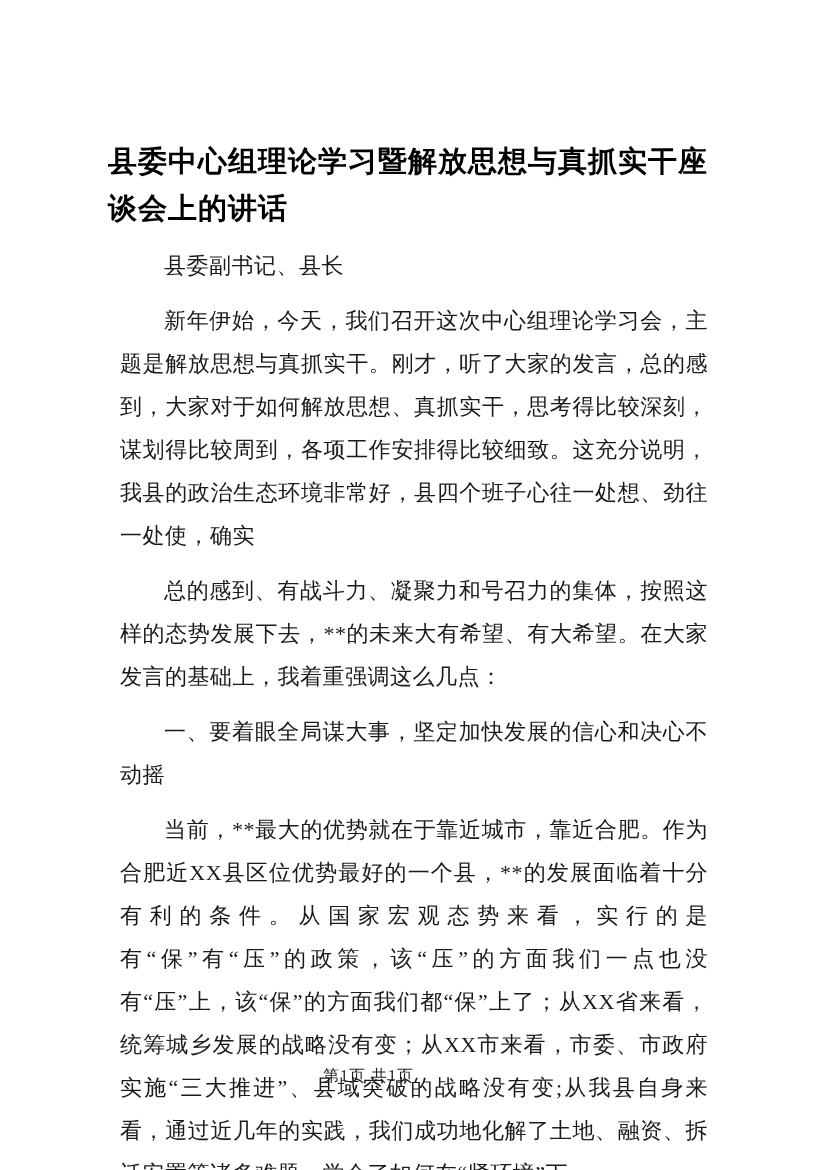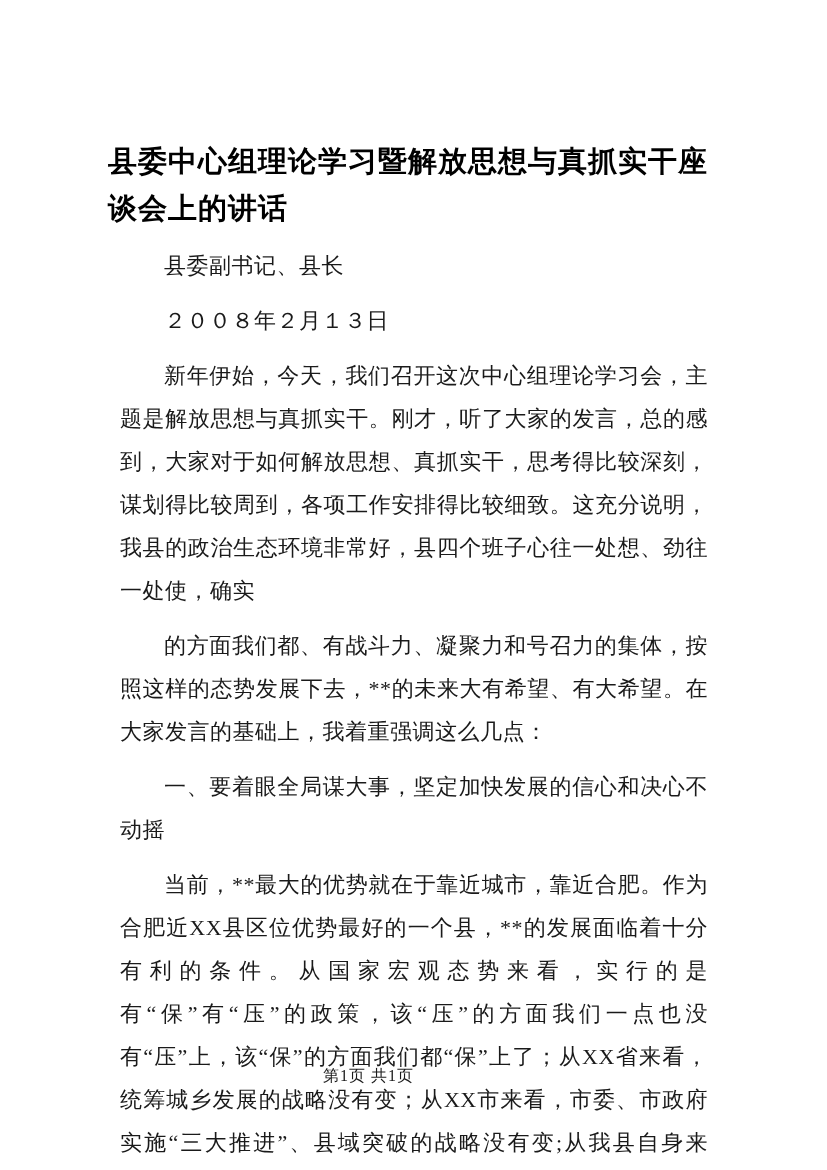--- a/index.html
+++ b/index.html
@@ -54,23 +54,22 @@
   }
 </style>
 </head>
 <body>
 
 <div class="page">
   <h1 class="title">县委中心组理论学习暨解放思想与真抓实干座谈会上的讲话</h1>
 
   <div class="doc-body" id="doc-body">
       <p class="para">县委副书记、县长</p>
-      <p class="para">２００８年２月１３日</p>
       <p class="para">新年伊始，今天，我们召开这次中心组理论学习会，主题是解放思想与真抓实干。刚才，听了大家的发言，总的感到，大家对于如何解放思想、真抓实干，思考得比较深刻，谋划得比较周到，各项工作安排得比较细致。这充分说明，我县的政治生态环境非常好，县四个班子心往一处想、劲往一处使，确实</p>
-      <p class="para">的方面我们都、有战斗力、凝聚力和号召力的集体，按照这样的态势发展下去，**的未来大有希望、有大希望。在大家发言的基础上，我着重强调这么几点：</p>
+      <p class="para">总的感到、有战斗力、凝聚力和号召力的集体，按照这样的态势发展下去，**的未来大有希望、有大希望。在大家发言的基础上，我着重强调这么几点：</p>
       <p class="para">一、要着眼全局谋大事，坚定加快发展的信心和决心不动摇</p>
       <p class="para">当前，**最大的优势就在于靠近城市，靠近合肥。作为合肥近XX县区位优势最好的一个县，**的发展面临着十分有利的条件。从国家宏观态势来看，实行的是有“保”有“压”的政策，该“压”的方面我们一点也没有“压”上，该“保”的方面我们都“保”上了；从XX省来看，统筹城乡发展的战略没有变；从XX市来看，市委、市政府实施“三大推进”、县域突破的战略没有变;从我县自身来看，通过近几年的实践，我们成功地化解了土地、融资、拆迁安置等诸多难题，学会了如何在“紧环境”下</p>
     </div>
 
   <div class="footer">
     <span>第1页 共1页</span>
   </div>
 </div>
 
 </body></html>

